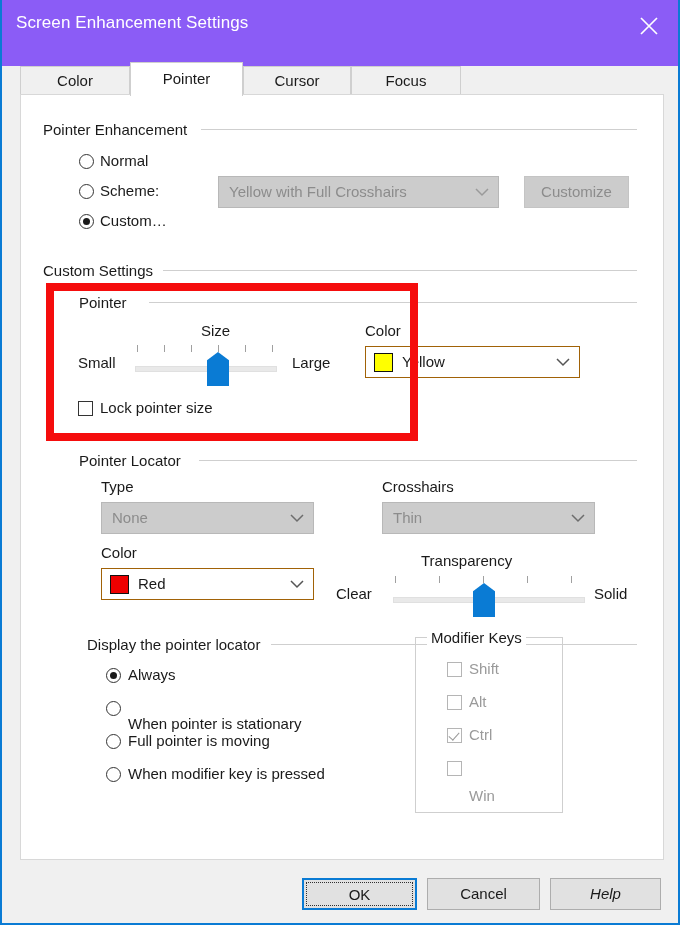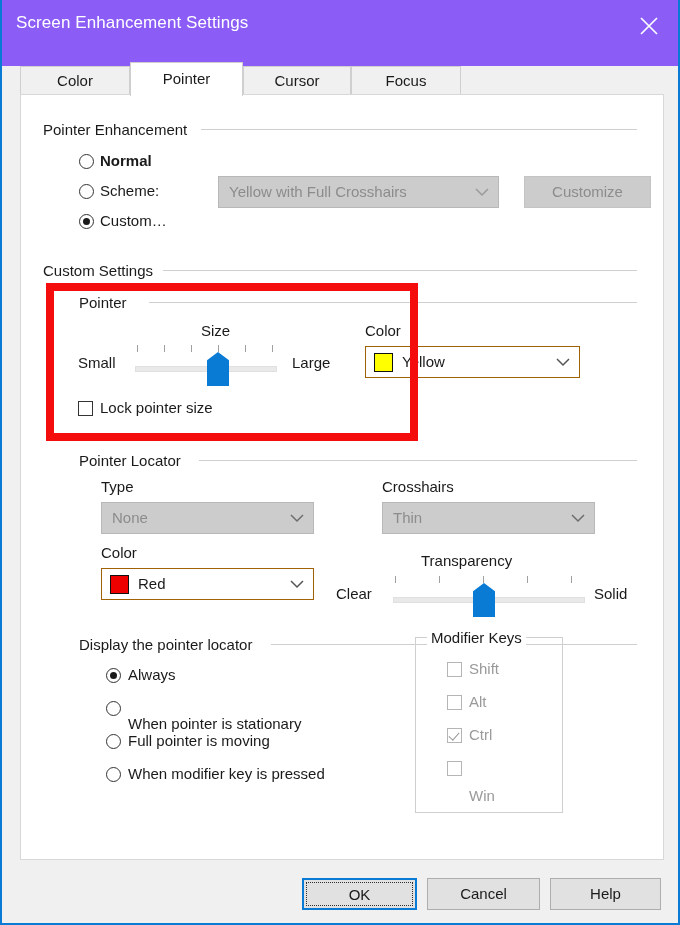--- a/index.html
+++ b/index.html
@@ -263,36 +263,36 @@
     <div class="tab" style="left:223px; width:108px;">Cursor</div>
     <div class="tab" style="left:331px; width:110px;">Focus</div>
   </div>
 
   <div id="tabpage">
 
     <div class="group-label" style="left:22px; top:26px;">Pointer Enhancement</div>
     <div class="group-rule" style="left:180px; top:34px; width:436px;"></div>
 
     <div class="radio" style="left:58px; top:59px;"></div>
-    <div class="lbl" style="left:79px; top:57px;font-weight:bold;">Normal</div>
+    <div class="lbl" style="left:79px; top:57px;">Normal</div>
 
     <div class="radio" style="left:58px; top:89px;"></div>
     <div class="lbl" style="left:79px; top:87px;">Scheme:</div>
 
     <div class="radio checked" style="left:58px; top:119px;"></div>
     <div class="lbl" style="left:79px; top:117px;">Custom…</div>
 
     <div class="combo disabled" style="left:197px; top:81px; width:281px;">
       <div class="combo-text">Yellow with Full Crosshairs</div>
       <svg class="chev" width="14" height="9" viewBox="0 0 14 9">
         <path d="M1 1 L7 7 L13 1" stroke="#9a9a9a" stroke-width="1.5" fill="none"></path>
       </svg>
     </div>
 
-    <div class="btn disabled" style="left:503px; top:81px; width:127px;">Customize</div>
+    <div class="btn disabled" style="left:503px; top:81px; width:105px;">Customize</div>
 
     <div class="group-label" style="left:22px; top:167px;">Custom Settings</div>
     <div class="group-rule" style="left:142px; top:175px; width:474px;"></div>
 
     <div class="group-label" style="left:58px; top:199px;">Pointer</div>
     <div class="group-rule" style="left:128px; top:207px; width:488px;"></div>
 
     <div class="lbl" style="left:180px; top:227px;">Size</div>
     <div class="lbl" style="left:57px;  top:259px;">Small</div>
     <div class="lbl" style="left:271px; top:259px;">Large</div>
@@ -353,21 +353,21 @@
 
     <div class="tick" style="left:374px; top:481px;"></div>
     <div class="tick" style="left:418px; top:481px;"></div>
     <div class="tick" style="left:462px; top:481px;"></div>
     <div class="tick" style="left:506px; top:481px;"></div>
     <div class="tick" style="left:550px; top:481px;"></div>
 
     <div class="slider-track" style="left:372px; top:502px; width:192px;"></div>
     <div class="thumb" style="left:452px; top:488px;"></div>
 
-    <div class="group-label" style="left:58px; top:541px;">Display the pointer locator</div>
+    <div class="group-label" style="left:66px; top:541px;">Display the pointer locator</div>
     <div class="group-rule" style="left:250px; top:549px; width:366px;"></div>
 
     <div class="radio checked" style="left:85px; top:573px;"></div>
     <div class="lbl" style="left:107px; top:571px;">Always</div>
 
     <div class="radio" style="left:85px; top:606px;"></div>
     <div class="lbl" style="left:107px; top:604px;margin-top:16px;">When pointer is stationary</div>
 
     <div class="radio" style="left:85px; top:639px;"></div>
     <div class="lbl" style="left:107px; top:637px;">Full pointer is moving</div>
@@ -390,17 +390,17 @@
     <div class="check disabled" style="left:426px; top:666px;"></div>
     <div class="lbl disabled" style="left:448px; top:664px;margin-top:28px;">Win</div>
 
   </div>
 
   <div class="btn default" style="left:300px; top:878px; width:115px;">
     <span class="focus-ring"></span>
     <span>OK</span>
   </div>
   <div class="btn" style="left:425px; top:878px; width:113px;">Cancel</div>
-  <div class="btn" style="left:548px; top:878px; width:111px;">Help</div>
+  <div class="btn" style="left:548px; top:878px; width:111px;font-style:italic;">Help</div>
 
   <div id="annotation-box" style="left:44px; top:283px; width:372px; height:158px;"></div>
 
 </div>
 
 </body></html>

